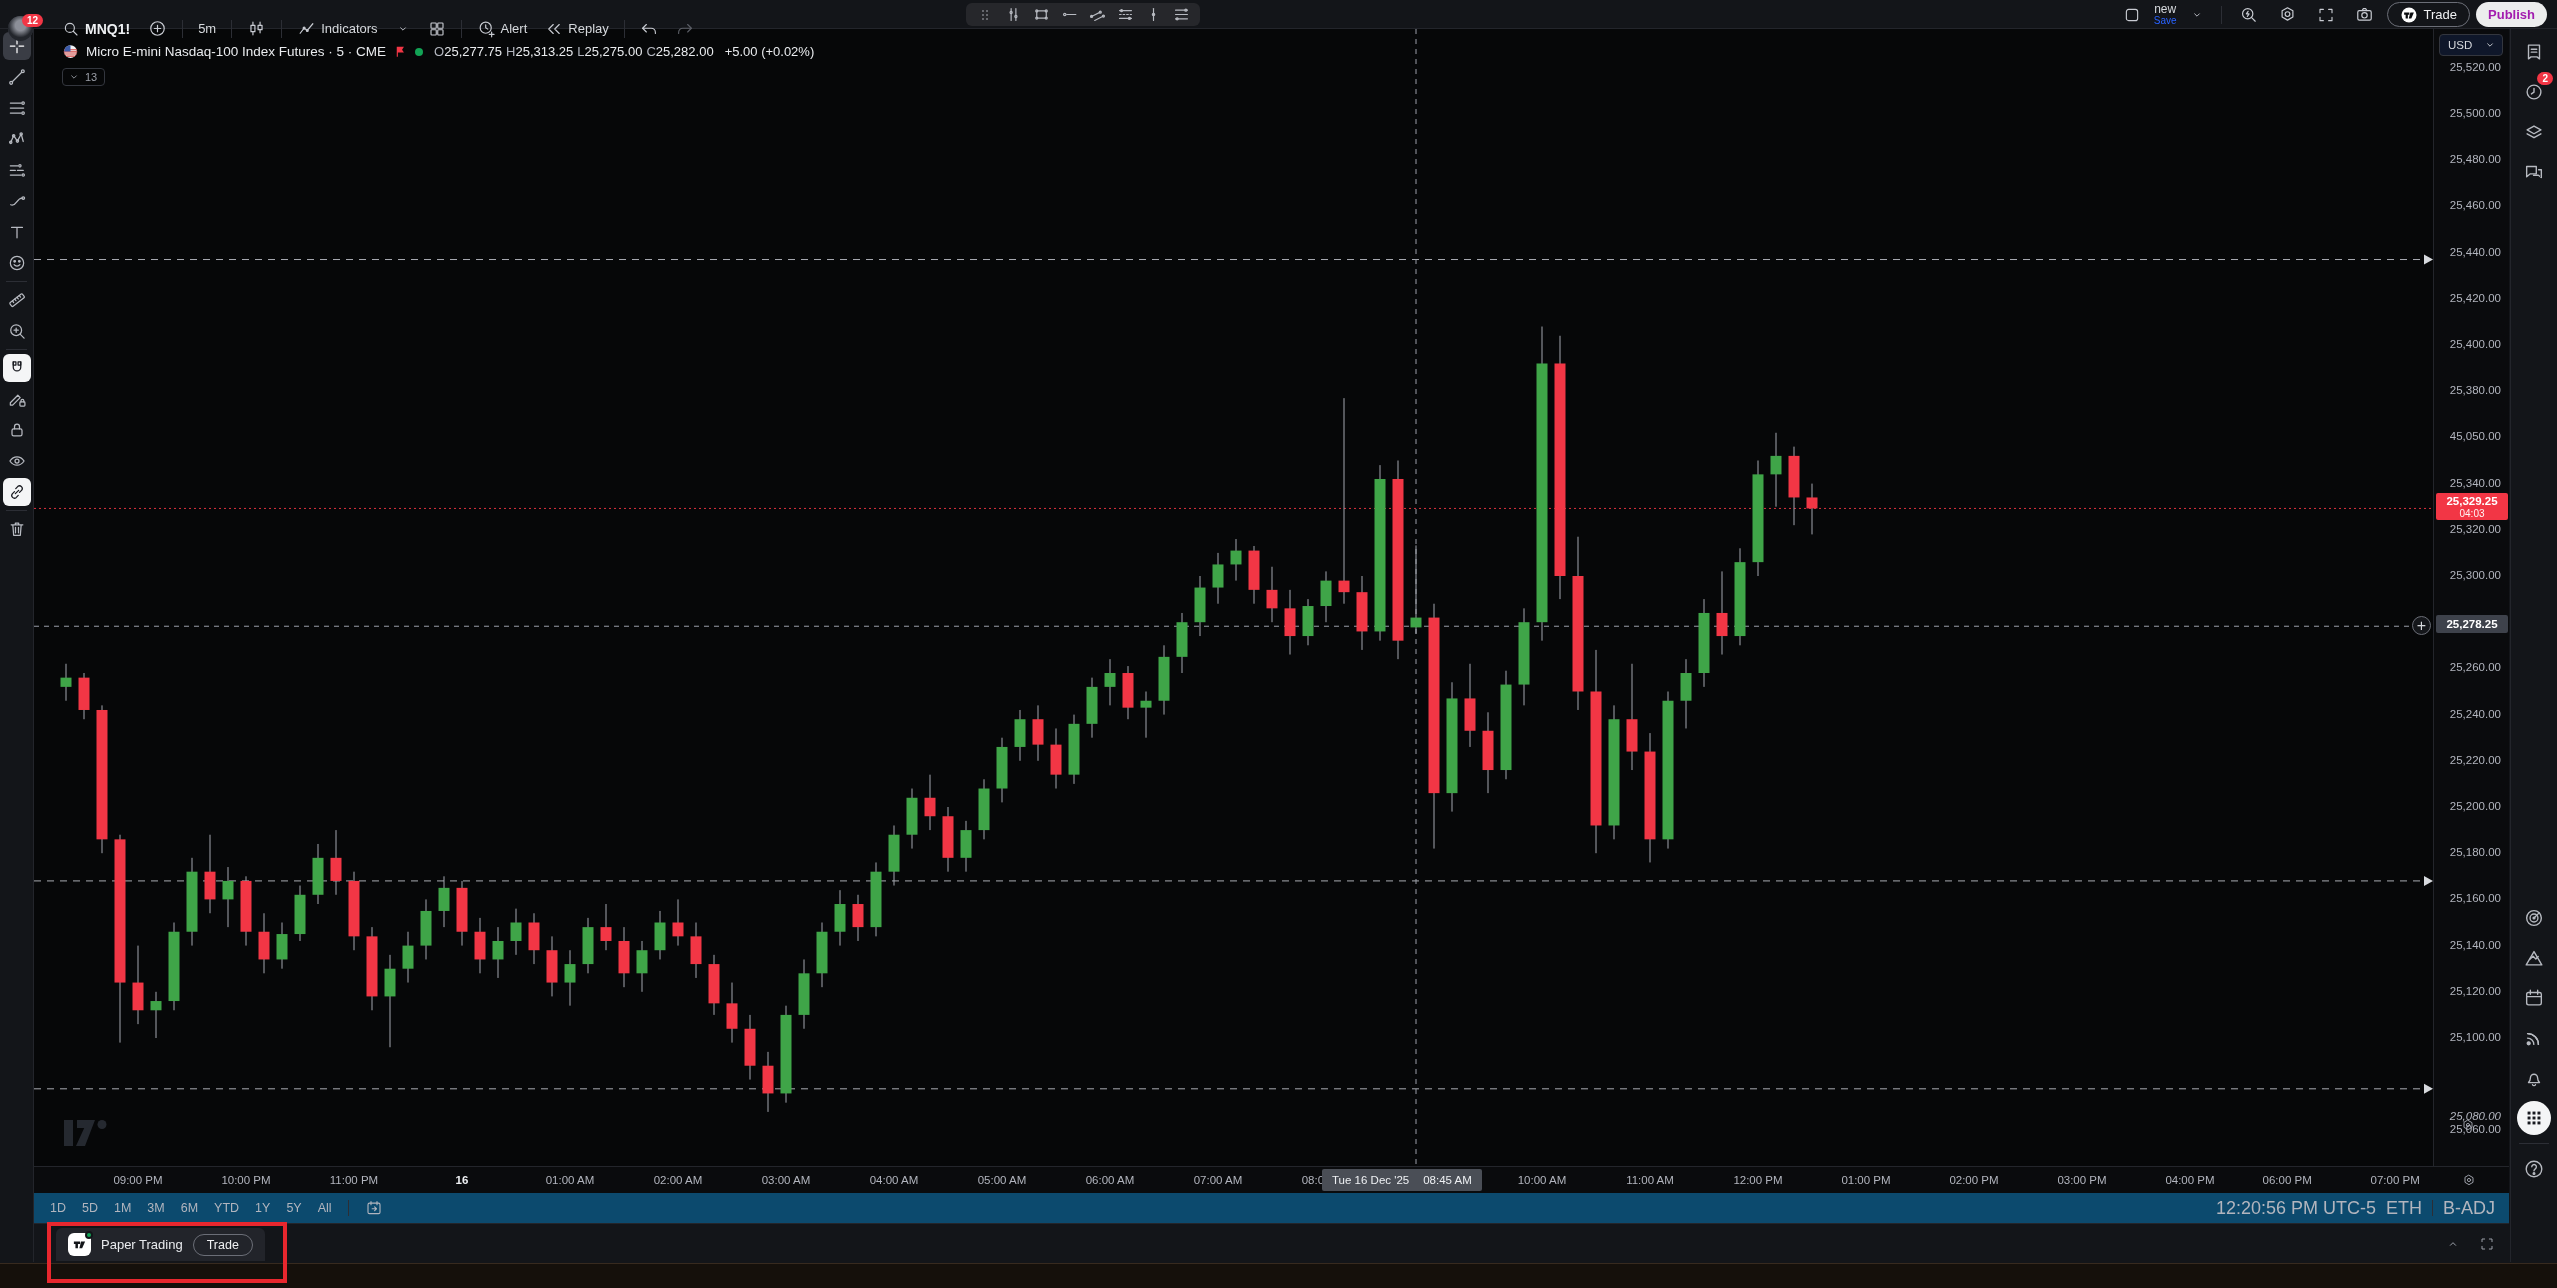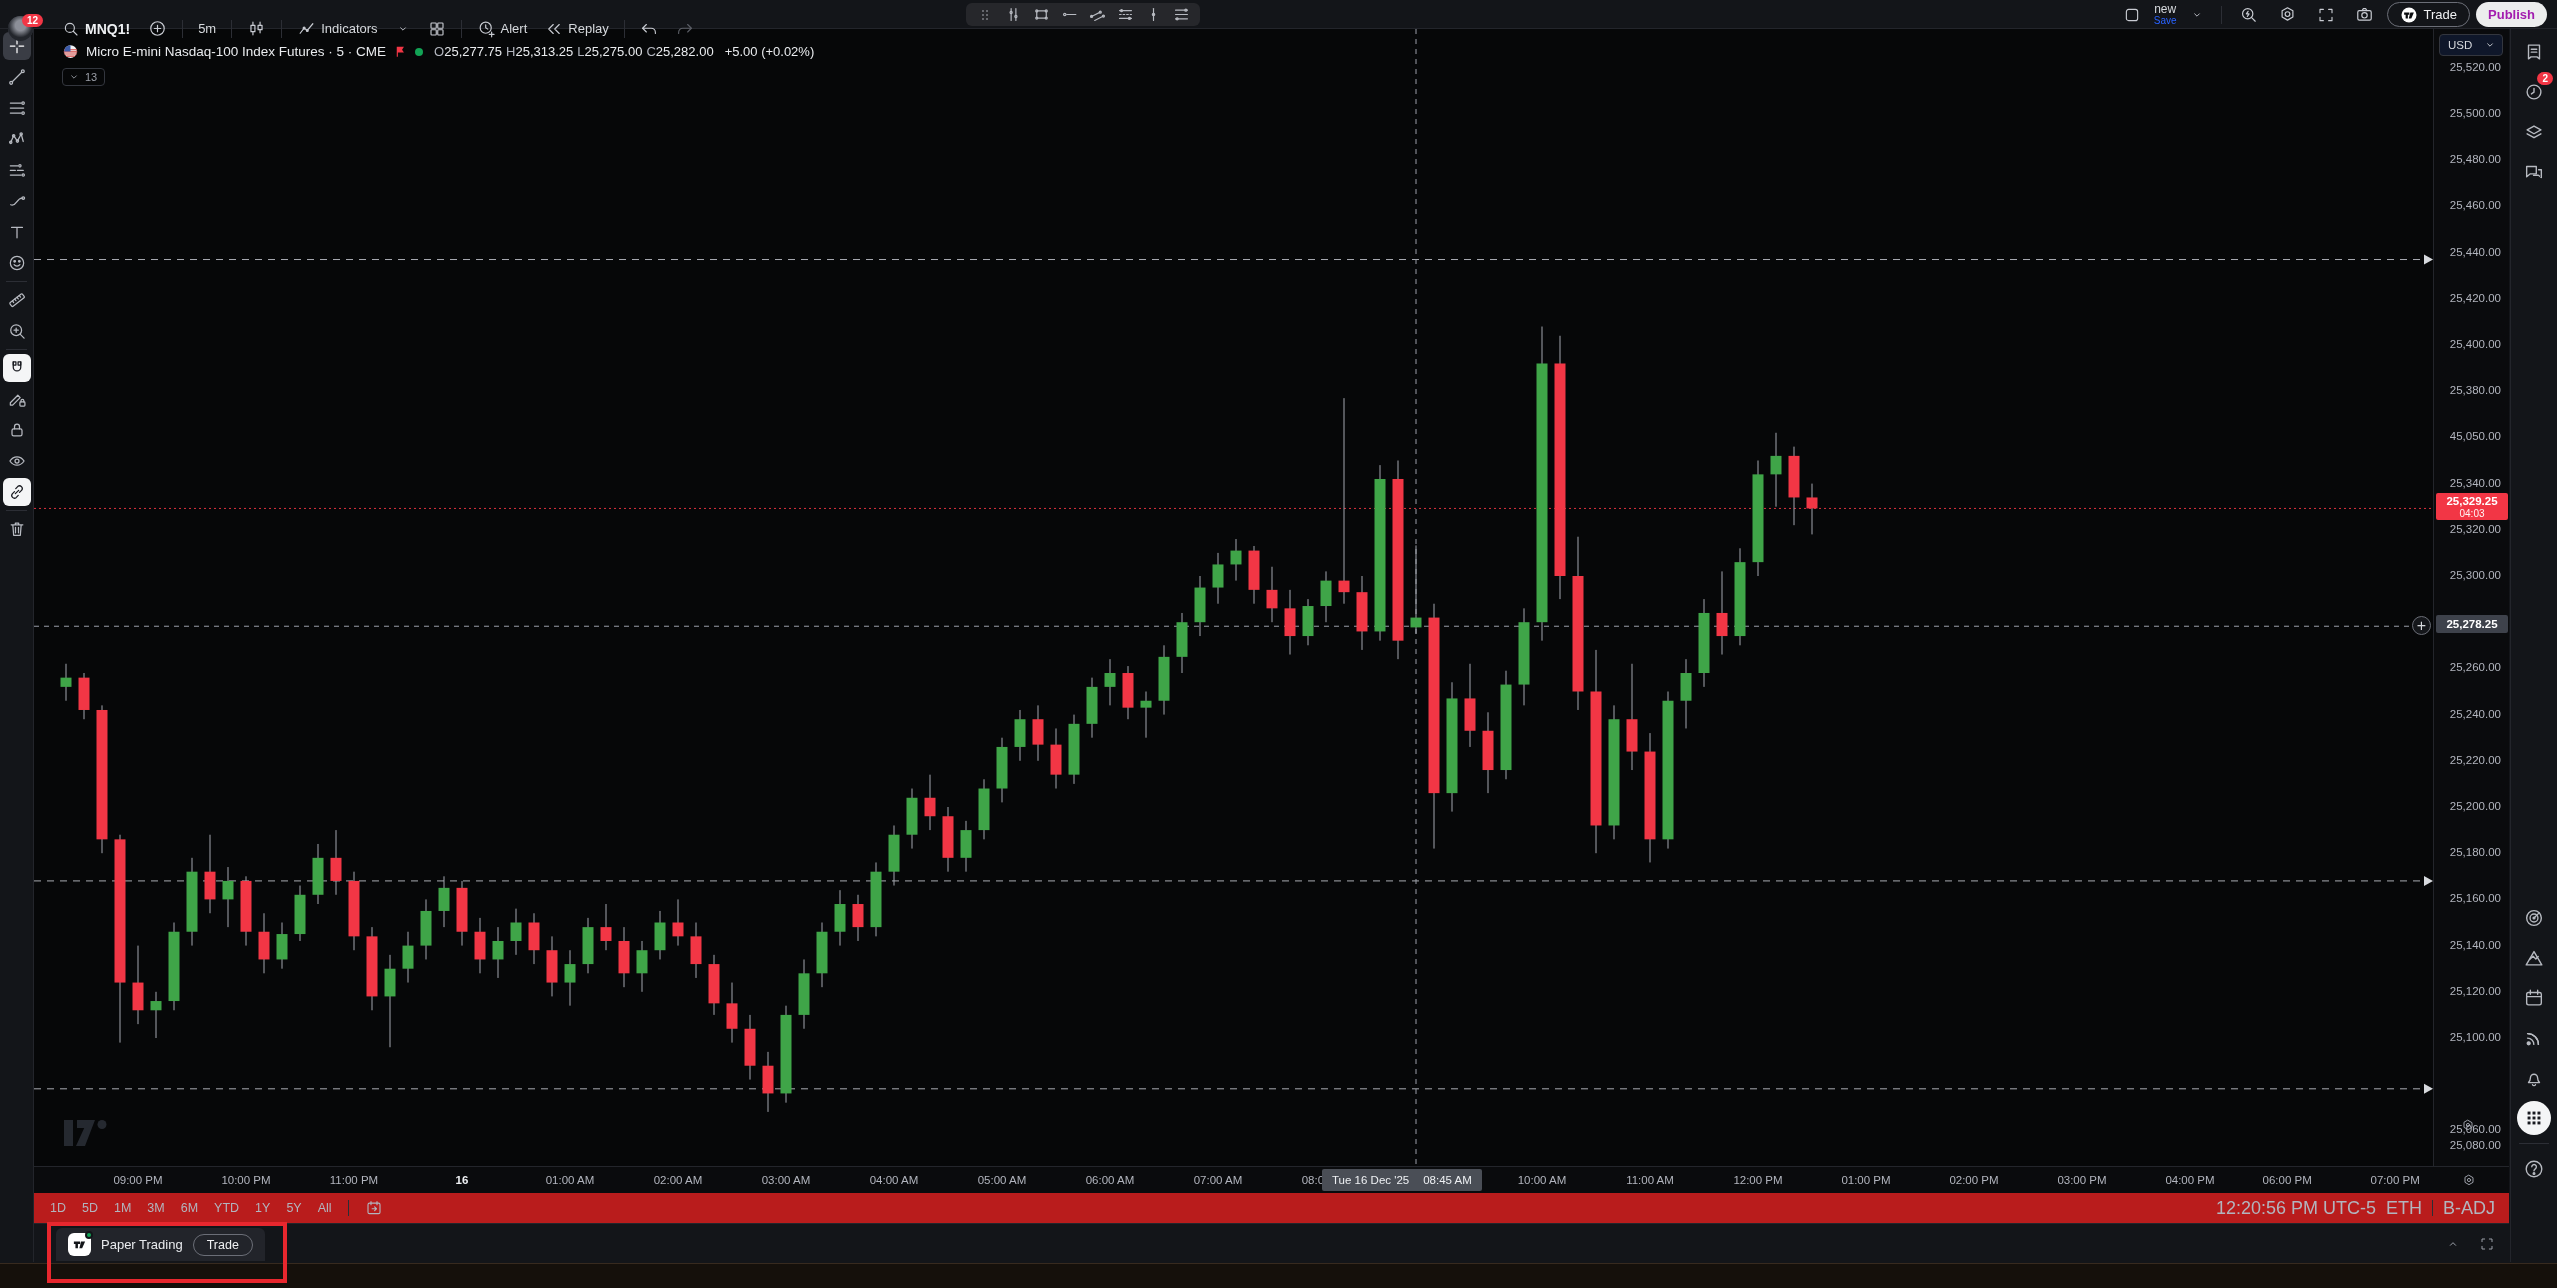--- a/index.html
+++ b/index.html
@@ -63,21 +63,21 @@
   .sb-div { height:1px; background:#2c2e35; margin:8px 8px; }
 
   
   #time-axis { position:absolute; left:34px; top:1166px; width:2475px; height:27px; background:#0a0b0d; border-top:1px solid #23252b; z-index:15; }
   .t-lab { position:absolute; top:7px; transform:translateX(-50%); font-size:11.5px; color:#b2b5be; white-space:nowrap; }
   .t-lab.major { color:#eef0f3; font-weight:bold; }
   #time-tooltip { position:absolute; top:2px; height:22px; background:#4a4e56; color:#eef0f3; border-radius:2px; display:flex; align-items:center; gap:14px; padding:0 10px; font-size:11.5px; z-index:4; white-space:nowrap; }
   #time-gear { position:absolute; right:32px; top:5px; color:#9b9fa8; cursor:pointer; }
 
   
-  #range-row { position:absolute; left:34px; top:1193px; width:2475px; height:30px; background:#b91c1c; z-index:20; }
+  #range-row { position:absolute; left:34px; top:1193px; width:2475px; height:30px; background:#0c4a6e; z-index:20; }
   .rng { font-size:12.5px; color:#b2b5be; padding:4px 8px; border-radius:4px; cursor:pointer; }
   #range-right { position:absolute; right:14px; top:0; height:30px; display:flex; align-items:center; gap:10px; font-size:18px; color:#b2b5be; }
   #bottom-panel { position:absolute; left:34px; top:1223px; width:2475px; height:40px; background:#131519; border-top:1px solid #23252b; z-index:20; }
   #pt-tab { position:absolute; left:22px; top:4px; height:33px; background:#22242a; border-radius:6px 6px 0 0; display:flex; align-items:center; gap:10px; padding:0 12px; cursor:pointer; }
   #pt-logo { width:23px; height:23px; background:#fff; border-radius:6px; position:relative; display:flex; align-items:center; justify-content:center; }
   #pt-logo .dot { position:absolute; right:-2px; top:-2px; width:8px; height:8px; border-radius:50%; background:#12a355; border:2px solid #131519; }
   #pt-label { font-size:13px; color:#e9ebee; }
   #pt-trade { border:1px solid #6b6e77; border-radius:13px; color:#f0f1f3; font-size:12.5px; padding:3px 13px; cursor:pointer; }
   #panel-right { position:absolute; right:14px; top:0; height:40px; display:flex; align-items:center; gap:18px; color:#9b9fa8; }
   #bottom-strip { position:absolute; left:0; top:1263px; width:2557px; height:25px; background:#15100b; border-top:1px solid #372a1f; z-index:25; }
@@ -737,21 +737,21 @@
       <div class="p-lab" style="top: 586.2px;">25,280.00</div>
       <div class="p-lab" style="top: 632.4px;">25,260.00</div>
       <div class="p-lab" style="top: 678.6px;">25,240.00</div>
       <div class="p-lab" style="top: 724.8px;">25,220.00</div>
       <div class="p-lab" style="top: 771px;">25,200.00</div>
       <div class="p-lab" style="top: 817.2px;">25,180.00</div>
       <div class="p-lab" style="top: 863.4px;">25,160.00</div>
       <div class="p-lab" style="top: 909.6px;">25,140.00</div>
       <div class="p-lab" style="top: 955.8px;">25,120.00</div>
       <div class="p-lab" style="top: 1002px;">25,100.00</div>
-      <div class="p-lab" style="top: 1110px;">25,080.00</div>
+      <div class="p-lab" style="top: 1081px; font-style: italic;">25,080.00</div>
       <div class="p-lab" style="top: 1094.4px;">25,060.00</div>
     </div>
 
   <div id="sidebar">
       <div class="sb-item">
         <svg class="ic" width="22" height="22" viewBox="0 0 24 24">
           <path d="M6 4.5h12v15l-2.8-2.2H8.8L6 19.5z"></path>
           <path d="M9 9h6M9 12.2h6"></path>
         </svg>
       </div>

